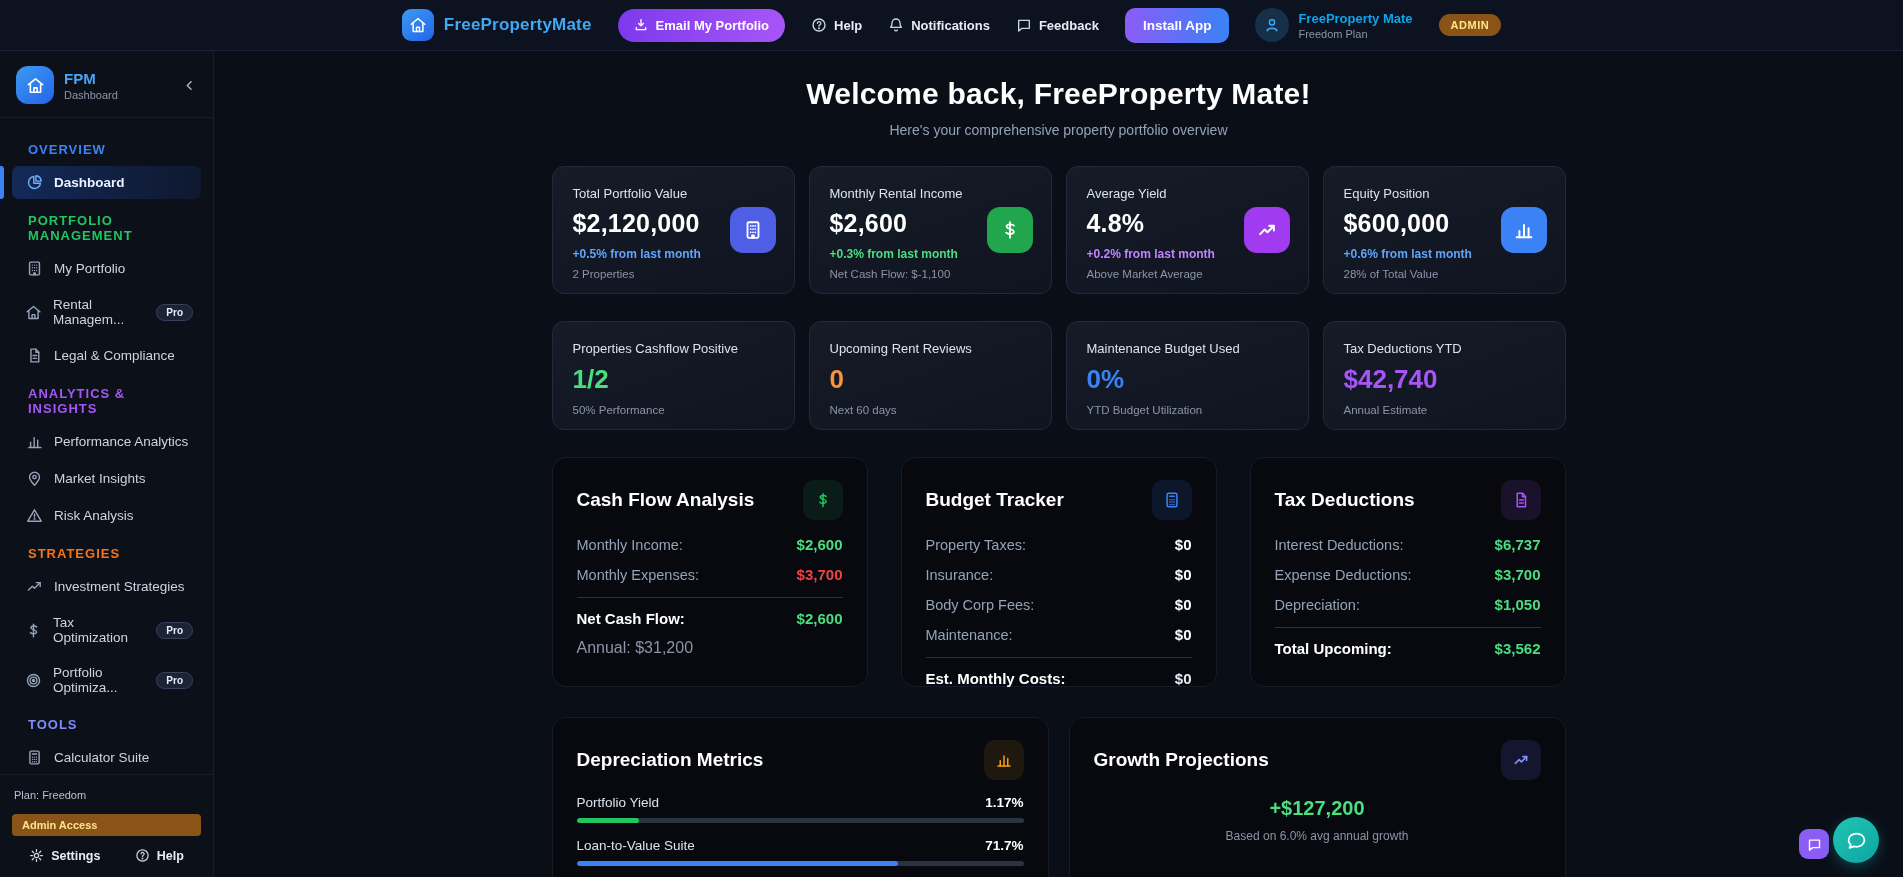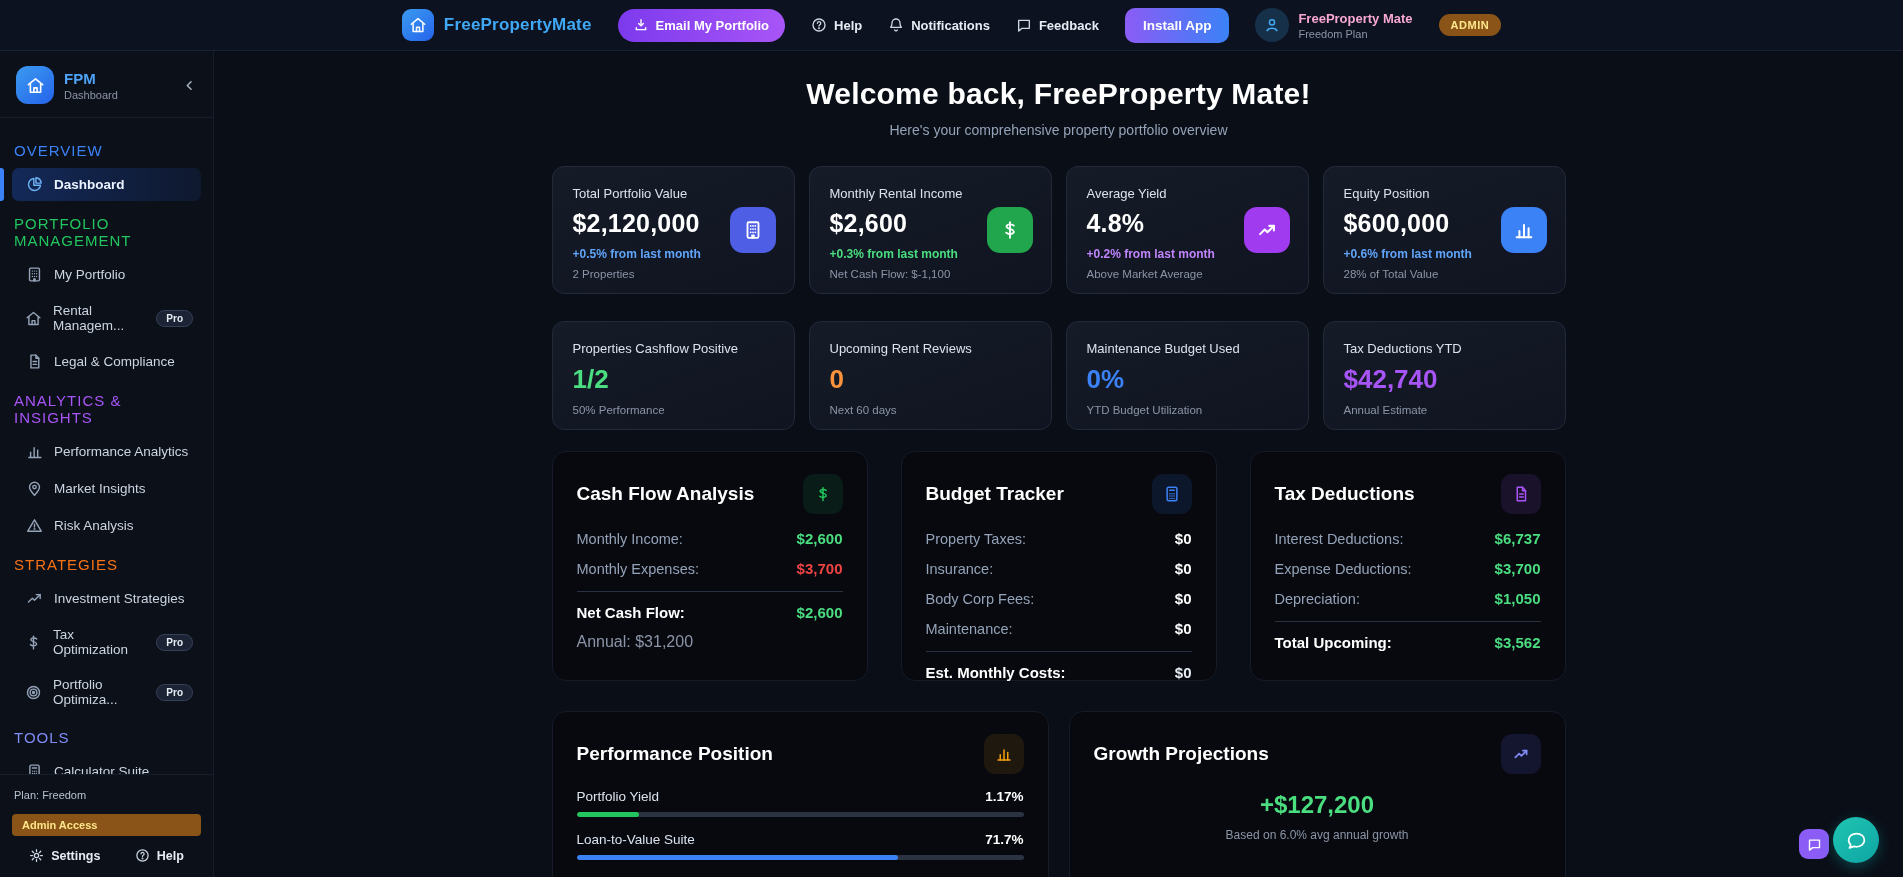--- a/index.html
+++ b/index.html
@@ -18,38 +18,38 @@
     background:linear-gradient(90deg,#7c3aed,#a855f7); color:#fff; font-weight:bold; font-size:13px;
     padding:9px 16px; border-radius:18px; font-family:inherit; }
   .nav-link { display:flex; align-items:center; gap:7px; background:none; border:none; color:#e7edf5;
     font-size:13px; font-weight:bold; cursor:pointer; font-family:inherit; }
   .nav-link .ic { color:#cdd6e3; display:flex; }
   .btn-install { border:none; cursor:pointer; background:linear-gradient(90deg,#8b5cf6,#3b82f6);
     color:#fff; font-weight:bold; font-size:13.5px; padding:10px 18px; border-radius:10px; font-family:inherit; }
   .user-chip { display:flex; align-items:center; gap:9px; cursor:pointer; }
   .avatar { width:34px; height:34px; border-radius:50%; background:#173049; display:flex;
     align-items:center; justify-content:center; color:#41a7f0; }
-  .user-meta .u-name { font-size:13px; font-weight:bold; color:#f9a8d4; }
+  .user-meta .u-name { font-size:13px; font-weight:bold; color:#0ea5e9; }
   .user-meta .u-plan { font-size:11px; color:#8b95a7; margin-top:2px; }
   .admin-badge { background:#8a5418; color:#fde68a; font-size:11px; font-weight:bold;
     letter-spacing:.5px; padding:5px 12px; border-radius:12px; }
 
   
   .sidebar { position:fixed; top:51px; left:0; bottom:0; width:214px; background:#0c1019;
     border-right:1px solid #161d2b; display:flex; flex-direction:column; z-index:20; }
   .sb-head { display:flex; align-items:center; gap:10px; padding:15px 14px 13px 16px;
     border-bottom:1px solid #161d2b; }
   .sb-logo { width:38px; height:38px; border-radius:12px; background:linear-gradient(140deg,#3b9bf0,#2563eb);
     display:flex; align-items:center; justify-content:center; color:#fff; }
   .sb-title { flex:1; }
   .sb-title .t { font-size:15px; font-weight:bold; color:#4da3f7; }
   .sb-title .s { font-size:11px; color:#8b95a7; margin-top:2px; }
   .sb-collapse { background:none; border:none; color:#aab4c4; cursor:pointer; display:flex; padding:2px; }
   .sb-nav { flex:1; padding:10px 12px 0 12px; overflow:hidden; }
-  .sb-section { font-size:15px; font-weight:normal; letter-spacing:1px; margin:14px 4px 9px 2px; }
+  .sb-section { font-size:13px; font-weight:bold; letter-spacing:1px; margin:14px 4px 9px 16px; }
   .sb-item { display:flex; align-items:center; gap:11px; padding:8px 8px 8px 13px; border-radius:7px;
     font-size:13.5px; color:#cbd5e1; cursor:pointer; margin-bottom:4px; position:relative; }
   .sb-item .ic { color:#94a3b8; display:flex; width:18px; justify-content:center; }
   .sb-item.active { background:linear-gradient(90deg, rgba(37,99,235,.30), rgba(37,99,235,.10));
     color:#eaf3ff; font-weight:bold; }
   .sb-item.active::before { content:""; position:absolute; left:-12px; top:0; bottom:0; width:4px;
     background:#3b82f6; border-radius:0 3px 3px 0; }
   .sb-item.active .ic { color:#6db2f7; }
   .pro-badge { margin-left:auto; font-size:10px; font-weight:bold; color:#e7edf5;
     border:1px solid #36415a; background:#1b2334; padding:2px 9px; border-radius:10px; }
@@ -76,21 +76,21 @@
   .stat-card .label { font-size:13px; color:#dbe3ee; }
   .stat-card .value { font-size:25px; font-weight:bold; color:#fff; margin-top:8px; letter-spacing:.2px; }
   .stat-card .change { font-size:12px; margin-top:9px; font-weight:bold; }
   .stat-card .sub { font-size:11.5px; color:#8b95a7; margin-top:7px; }
   .stat-icon { position:absolute; right:18px; top:50%; transform:translateY(-50%); width:46px; height:46px;
     border-radius:13px; display:flex; align-items:center; justify-content:center; color:#fff; }
   .stat-card2 { height:109px; }
   .stat-card2 .value2 { font-size:26px; font-weight:bold; margin-top:8px; }
   .stat-card2 .sub { margin-top:9px; }
 
-  .grid3 { display:grid; grid-template-columns:repeat(3,1fr); gap:33px; margin-top:21px; }
+  .grid3 { display:grid; grid-template-columns:repeat(3,1fr); gap:33px; margin-top:27px; }
   .fin-card { background:#07090f; border:1px solid #151b29; border-radius:14px; padding:22px 24px; height:230px; }
   .fin-head { display:flex; align-items:center; justify-content:space-between; }
   .fin-title { font-size:19px; font-weight:bold; color:#fff; }
   .fin-icon { width:40px; height:40px; border-radius:11px; display:flex; align-items:center; justify-content:center; }
   .fin-rows { margin-top:16px; }
   .fin-row { display:flex; justify-content:space-between; align-items:center; margin-bottom:13px; }
   .fin-row .l { font-size:14.5px; color:#94a3b8; }
   .fin-row .v { font-size:15px; font-weight:bold; color:#fff; }
   .fin-div { border-top:1px solid #2a3242; margin:14px 0 12px 0; }
   .fin-total { display:flex; justify-content:space-between; align-items:center; }
@@ -101,21 +101,21 @@
   .grid2 { display:grid; grid-template-columns:repeat(2,1fr); gap:20px; margin-top:30px; }
   .bottom-card { background:#07090f; border:1px solid #151b29; border-radius:14px; padding:22px 24px; height:250px; }
   .metric { margin-top:15px; }
   .metric-top { display:flex; justify-content:space-between; margin-bottom:8px; }
   .metric-top .l { font-size:13.5px; color:#dbe3ee; }
   .metric-top .v { font-size:13.5px; font-weight:bold; color:#fff; }
   .track { height:5px; background:#2b3242; border-radius:3px; overflow:hidden; }
   .fill { height:100%; border-radius:3px; }
   .growth-center { text-align:center; margin-top:17px; }
   .growth-label { font-size:13px; color:#94a3b8; }
-  .growth-value { font-size:24px; font-weight:bold; color:#4ade80; margin-top:7px; }
+  .growth-value { font-size:20px; font-weight:bold; color:#4ade80; margin-top:7px; }
   .growth-sub { font-size:12px; color:#8b95a7; margin-top:9px; }
 
   
   .float-purple { position:fixed; right:74px; bottom:18px; width:30px; height:30px; border-radius:9px;
     background:#8b5cf6; border:none; color:#fff; display:flex; align-items:center; justify-content:center;
     cursor:pointer; z-index:40; }
   .float-teal { position:fixed; right:24px; bottom:14px; width:46px; height:46px; border-radius:50%;
     background:linear-gradient(140deg,#20c5b2,#0ea5a4); border:none; color:#fff; display:flex;
     align-items:center; justify-content:center; cursor:pointer; z-index:40; box-shadow:0 4px 14px rgba(14,165,164,.35); }
 
@@ -543,21 +543,21 @@
         <div class="fin-total">
           <span class="l">Total Upcoming:</span>
           <span class="v" style="color: rgb(74, 222, 128);">$3,562</span>
         </div>
       </div>
     </div>
 
     <div class="grid2">
       <div class="bottom-card">
         <div class="fin-head">
-          <div class="fin-title">Performance Position</div>
+          <div class="fin-title">Depreciation Metrics</div>
           <span class="fin-icon" style="color: rgb(245, 158, 11); background: rgba(245, 158, 11, 0.1);">
             <svg width="18" height="18" viewBox="0 0 24 24" fill="none" stroke="currentColor" stroke-width="2" stroke-linecap="round">
                 <path d="M4 20 h16"></path>
                 <path d="M7 20 V13 M12 20 V6.5 M17 20 V10"></path>
               </svg>
           </span>
         </div>
         <div class="metric">
           <div class="metric-top">
             <span class="l">Portfolio Yield</span>

